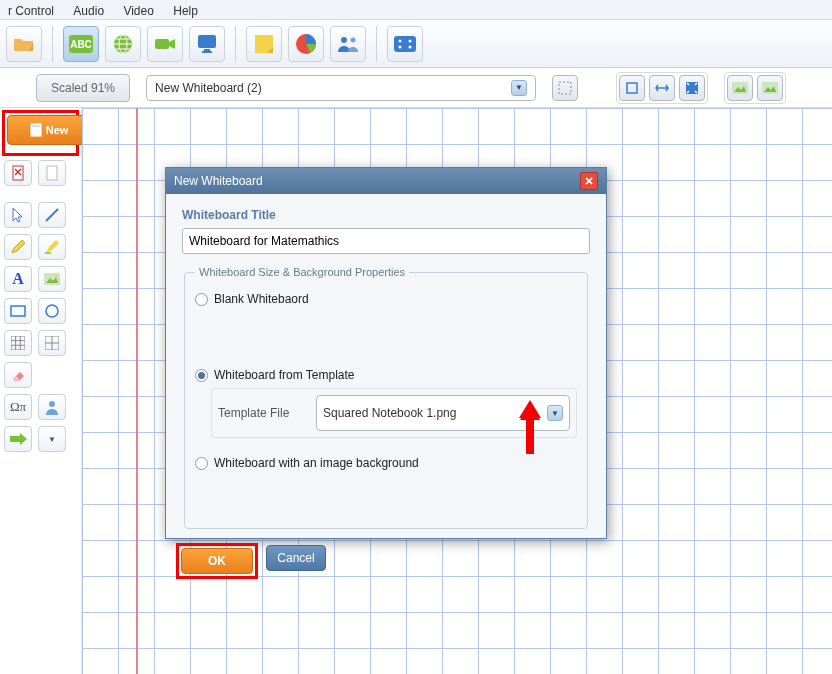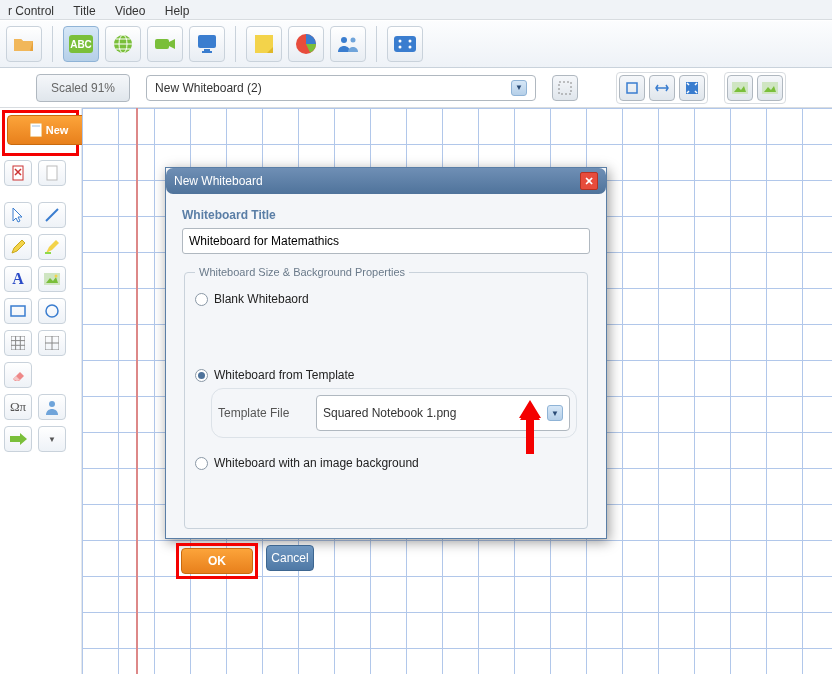--- a/index.html
+++ b/index.html
@@ -130,21 +130,21 @@
     border:1px solid #5a7ea6;
     box-shadow: 2px 3px 12px rgba(0,0,0,.4);
     display:flex; flex-direction:column;
   }
   .dlg-title {
     height:26px;
     background: linear-gradient(#6f8fb5,#4f739b);
     color:#fff;
     font-size:12px;
     padding: 4px 8px;
-    display:flex; justify-content:space-between; align-items:center;border-radius:7px;
+    display:flex; justify-content:space-between; align-items:center;
   }
   .dlg-close {
     width:18px;height:18px;
     background:#e74c3c;
     border:1px solid #b53224;
     color:#fff;
     display:flex;align-items:center;justify-content:center;
     font-size:11px; font-weight:bold;
     border-radius:2px;
   }
@@ -165,21 +165,21 @@
   fieldset.bg legend { color:#6a7a8a; font-size:11px; padding:0 4px;}
   .radio-row { display:flex; align-items:center; gap:6px; margin:6px 0; color:#222;}
   .radio {
     width:13px;height:13px;border:1px solid #8a98a6;border-radius:50%;background:#fff;position:relative;
   }
   .radio.checked::after{content:"";position:absolute;inset:2px;border-radius:50%;background:#4f739b;}
   .tpl-row {
     display:flex; align-items:center; gap:8px;
     margin: 2px 0 2px 16px;
     padding:6px;
-    border:1px solid #dce2e8; border-radius:12px;
+    border:1px solid #dce2e8; border-radius:4px;
   }
   .tpl-row .lbl { width:90px; color:#555;}
   .tpl-combo {
     flex:1; height:20px;
     border:1px solid #b0b8c0; border-radius:4px;
     background:#fff;
     padding:17px 6px; display:flex; align-items:center; justify-content:space-between;
     position:relative;
   }
   .dd-arrow {
@@ -195,39 +195,39 @@
   }
   .ok-btn {
     width:72px; height:26px;
     background: linear-gradient(#fca43a,#e8801c);
     border:1px solid #c96a0e; border-radius:4px;
     color:#fff; font-weight:bold;
     display:flex;align-items:center;justify-content:center;
   }
   .ok-wrap { border:3px solid #f40000; padding:2px; margin:-2px; }
   .cancel-btn {
-    width:48px; height:26px;
+    width:60px; height:26px;
     background: linear-gradient(#6f97c0,#4f79a6);
     border:1px solid #3d6690; border-radius:4px;
     color:#fff;
     display:flex;align-items:center;justify-content:center;
   }
   .red-arrow {
     position:absolute;
     left: 515px; top: 398px;
     width:30px; height:60px;
   }
   .red-arrow svg { overflow:visible;}
 </style>
 </head>
 <body>
 
 <div class="menubar">
   <span>r Control</span>
-  <span>Title</span>
+  <span>Audio</span>
   <span>Video</span>
   <span>Help</span>
 </div>
 
 <div class="toolbar-main">
   <div class="tb-btn">
     <svg width="22" height="18" viewBox="0 0 22 18">
         <path fill="#e8a23a" d="M1 4h7l2 2h10v10H1z"></path>
         <path fill="#f5c068" d="M1 4h7l2 2h10l-3 10H1z" opacity=".7"></path>
       </svg>

